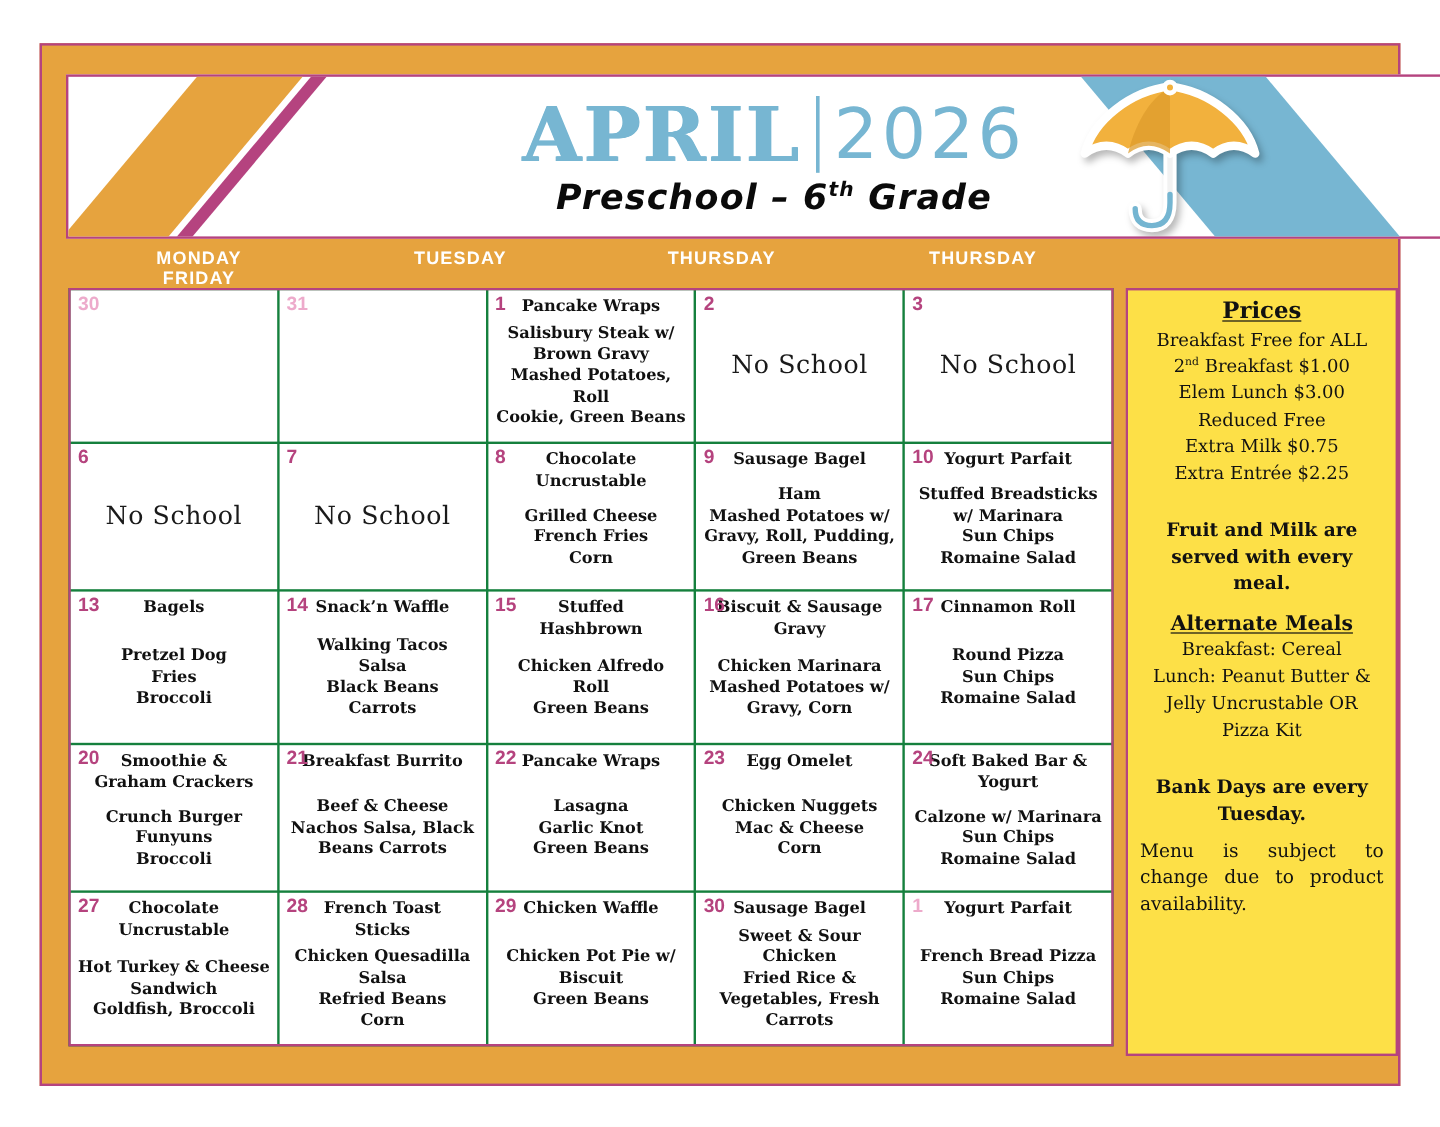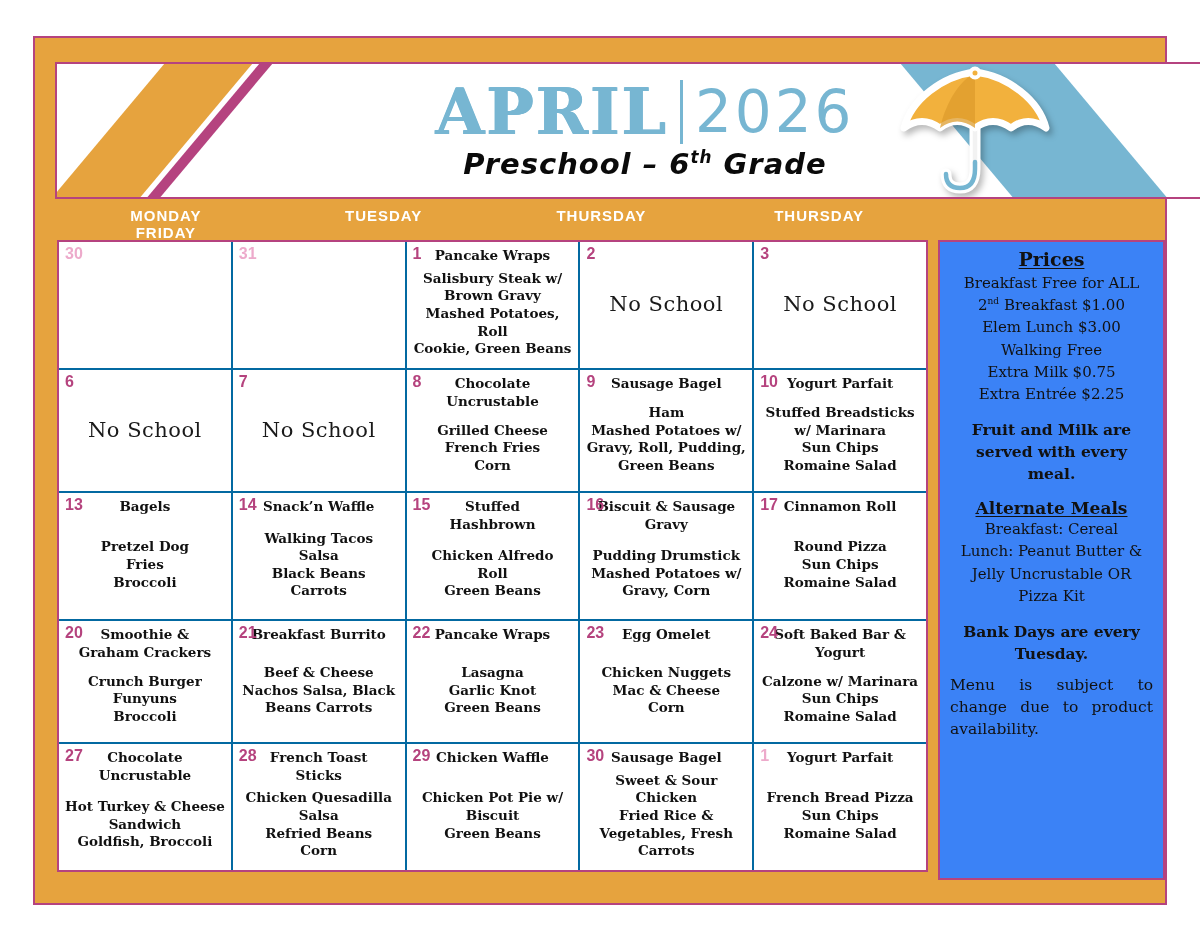--- a/index.html
+++ b/index.html
@@ -39,42 +39,42 @@
   .weekday-row { position:absolute; left:57px; top:207px; width:871px; height:30px;
                  display:grid; grid-template-columns:repeat(4,1fr); }
   .weekday-label { display:flex; align-items:center; justify-content:center;
                    font-family:"Liberation Sans","DejaVu Sans",sans-serif; font-weight:bold;
                    font-size:15px; letter-spacing:1px; color:#ffffff; }
 
   
   .grid { position:absolute; left:57px; top:240px; width:871px;
           display:grid; grid-template-columns:repeat(5,1fr);
           grid-template-rows:126px 121px 126px 121px 126px;
-          gap:2px; background:#0369a1; border:2px solid #B5437F; }
+          gap:2px; background:#15803d; border:2px solid #B5437F; }
   .cell { position:relative; background:#ffffff; display:flex; flex-direction:column; padding:3px 4px 5px; }
   .date { position:absolute; left:6px; top:3px; font-family:"Liberation Sans","DejaVu Sans",sans-serif;
           font-weight:bold; font-size:16px; color:#B5437E; z-index:1; }
   .date.faded { color:#EDAACB; }
   .meal-title { margin:2px 10px 0; text-align:center; font-weight:bold; font-size:13.5px;
                 line-height:1.3; color:#111;
                 text-underline-offset:2px; }
   .items { margin:auto 0; text-align:center; font-weight:bold; font-size:13.5px;
            line-height:1.3; color:#111; padding:2px 0; }
   .no-school { flex:1; display:flex; align-items:center; justify-content:center;
                font-size:21px; color:#1a1a1a; letter-spacing:0.5px; }
 
   
   .sidebar { position:absolute; left:938px; top:240px; width:227px; height:640px;
-             background:#3b82f6; border:2px solid #B5437F; padding:6px 10px;
+             background:#fde047; border:2px solid #B5437F; padding:6px 10px;
              text-align:center; color:#111; }
   .sb-title { font-size:19px; font-weight:bold; text-decoration:underline;
               text-underline-offset:2px; margin-bottom:2px; }
   .sb-line { font-size:15px; line-height:1.48; }
   .sb-line sup { font-size:60%; vertical-align:super; }
-  .sb-bold { font-size:15.5px; font-weight:bold; line-height:1.4; margin-top:14px; }
+  .sb-bold { font-size:15.5px; font-weight:bold; line-height:1.4; margin-top:26px; }
   .sb-sub-title { font-size:17px; font-weight:bold; text-decoration:underline;
                   text-underline-offset:2px; margin-top:14px; }
   .sb-just { font-size:15.5px; line-height:1.4; text-align:justify; margin-top:11px; }
 </style>
 </head>
 <body>
 
 <div class="page">
   <div class="frame"></div>
 
@@ -197,21 +197,21 @@
         <div class="items">
           <div>Chicken Alfredo</div>
           <div>Roll</div>
           <div>Green Beans</div>
         </div>
       </div>
       <div class="cell">
         <div class="date">16</div>
         <div class="meal-title">Biscuit &amp; Sausage Gravy</div>
         <div class="items">
-          <div>Pudding Drumstick</div>
+          <div>Chicken Marinara</div>
           <div>Mashed Potatoes w/</div>
           <div>Gravy, Corn</div>
         </div>
       </div>
       <div class="cell">
         <div class="date">17</div>
         <div class="meal-title">Cinnamon Roll</div>
         <div class="items">
           <div>Round Pizza</div>
           <div>Sun Chips</div>
@@ -311,21 +311,21 @@
         </div>
       </div>
     </div>
 
   <div class="sidebar">
     <div class="sb-title">Prices</div>
     <div id="prices-list">
         <div class="sb-line">Breakfast Free for ALL</div>
         <div class="sb-line">2<sup>nd</sup> Breakfast $1.00</div>
         <div class="sb-line">Elem Lunch $3.00</div>
-        <div class="sb-line">Walking Free</div>
+        <div class="sb-line">Reduced Free</div>
         <div class="sb-line">Extra Milk $0.75</div>
         <div class="sb-line">Extra Entrée $2.25</div>
       </div>
     <div class="sb-bold">Fruit and Milk are served with every meal.</div>
     <div class="sb-sub-title">Alternate Meals</div>
     <div id="alternate-list">
         <div class="sb-line">Breakfast: Cereal</div>
         <div class="sb-line">Lunch: Peanut Butter &amp; Jelly Uncrustable OR Pizza Kit</div>
       </div>
     <div class="sb-bold">Bank Days are every Tuesday.</div>

